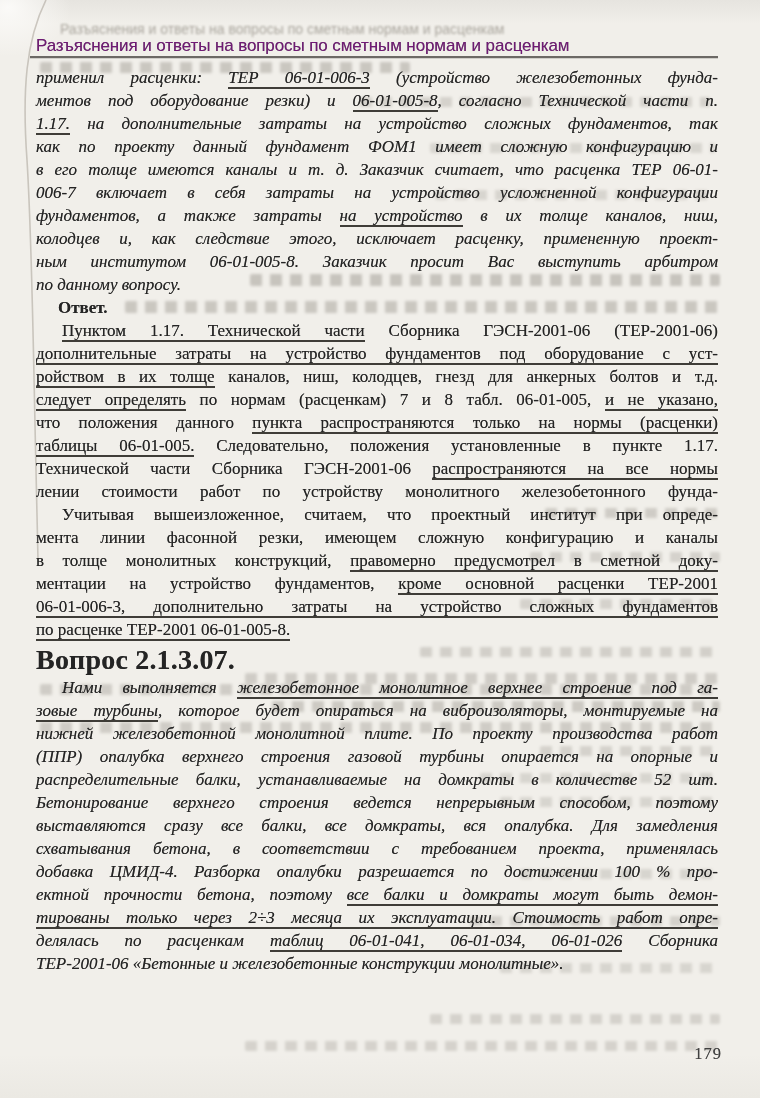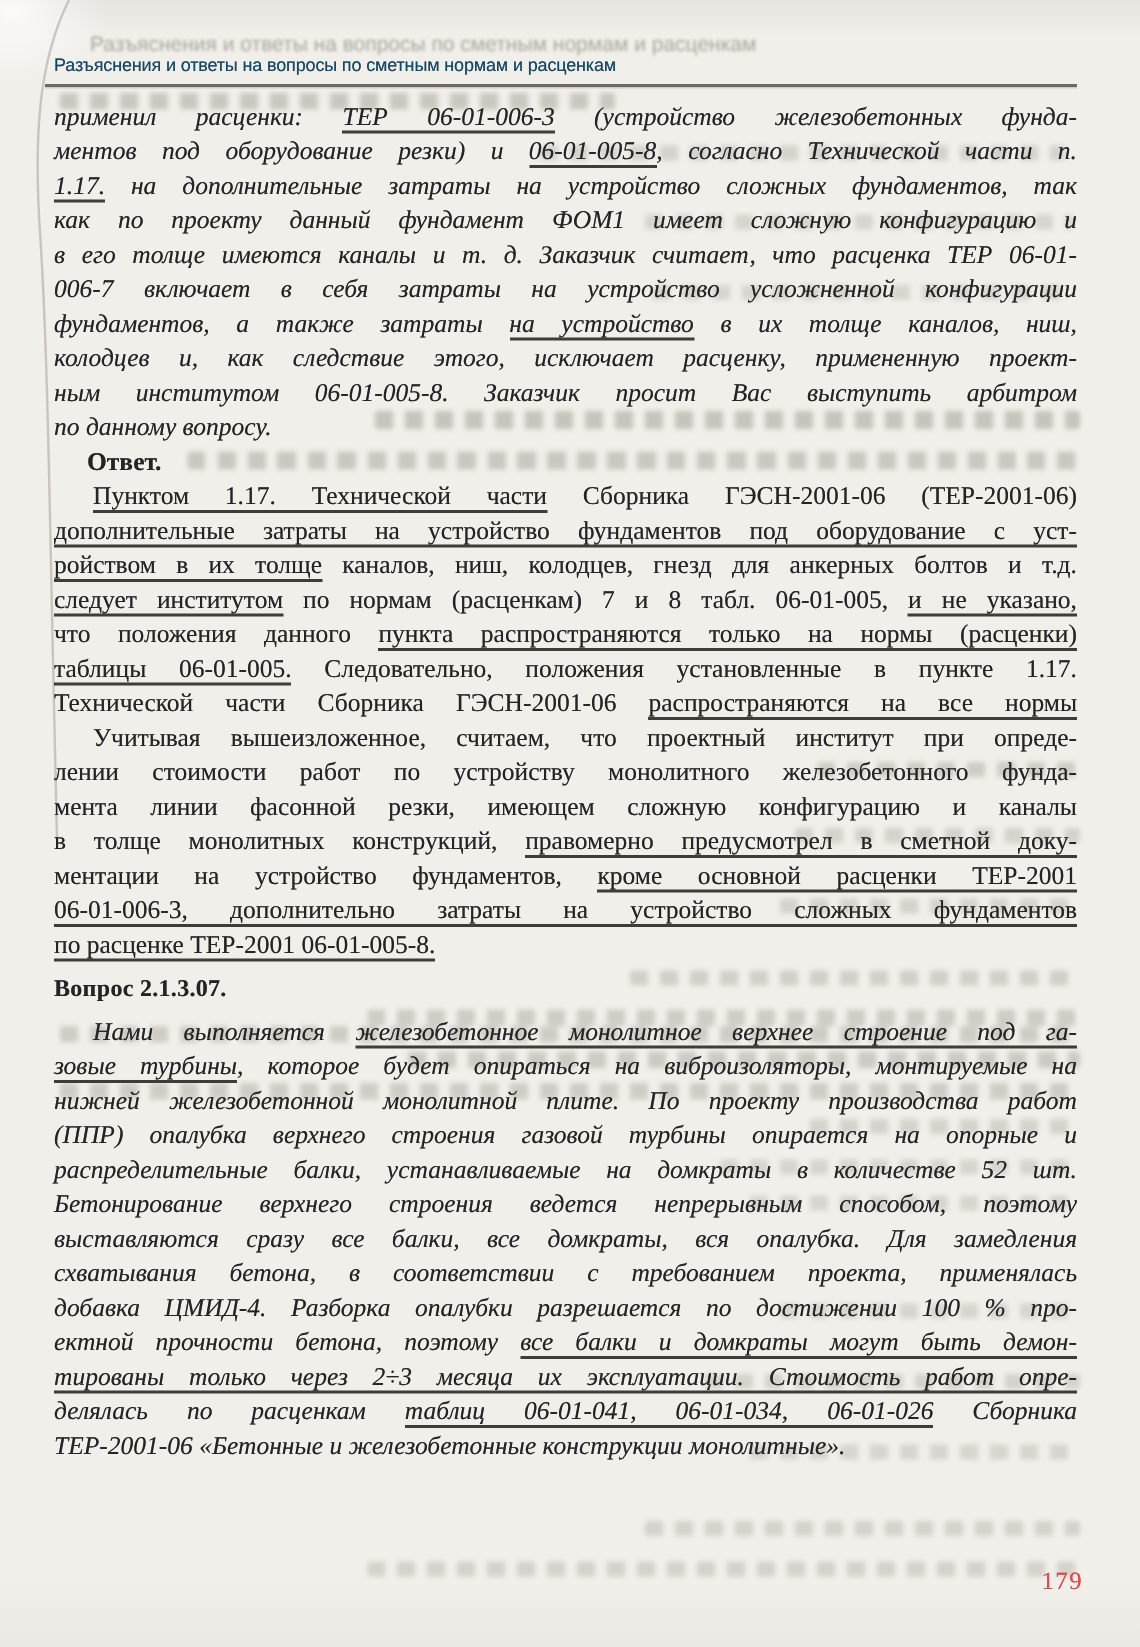--- a/index.html
+++ b/index.html
@@ -11,21 +11,21 @@
     font-family:"Liberation Serif", serif;
     color:#242424;
   }
   .layer{position:absolute;inset:0;}
   
   .curl{position:absolute;left:0;top:0;}
   
   .hdr{
     position:absolute;left:36px;top:36px;width:688px;
     font-family:"Liberation Sans", sans-serif;
-    font-size:12px;letter-spacing:-0.1px;color:#0c4a6e;
+    font-size:17px;letter-spacing:-0.1px;color:#701a75;
     text-shadow:0 0 .4px rgba(40,40,40,.6);
   }
   .hdr-rule{
     position:absolute;left:30px;top:56px;width:688px;height:2px;
     background:#55524e;opacity:.85;box-shadow:0 1px 0 rgba(85,82,78,.25);
   }
   .ghost-hdr{
     position:absolute;left:60px;top:21px;width:640px;
     font-family:"Liberation Sans", sans-serif;font-size:14px;
     color:rgba(112,106,95,.55);filter:blur(1px);white-space:nowrap;overflow:hidden;
@@ -36,30 +36,30 @@
     font-size:17px;line-height:23px;
     text-shadow:0 0 .35px rgba(20,20,20,.55);
   }
   .para{margin:0;}
   .para.it{font-style:italic;}
   .ln{text-align:justify;text-align-last:justify;white-space:nowrap;}
   .ln.end{text-align:left;text-align-last:left;}
   .ln.ind{text-indent:26px;}
   .u{border-bottom:2px solid rgba(32,29,25,.85);padding-bottom:0px;}
   .ans-label{font-weight:700;padding-left:22px;line-height:23px;}
-  .q-heading{font-weight:700;font-size:16px;line-height:27px;margin:5px 0 3px 0;letter-spacing:.2px;}
+  .q-heading{font-weight:700;font-size:28px;line-height:27px;margin:5px 0 3px 0;letter-spacing:.2px;}
   
   .smudge{
     position:absolute;border-radius:2px;
     background:repeating-linear-gradient(90deg, rgba(104,98,88,1) 0 12px, rgba(104,98,88,0) 12px 20px);
     filter:blur(1.6px);
   }
   .pageno{
     position:absolute;right:38px;top:1044px;
-    font-size:16.5px;color:#ef4444;letter-spacing:1px;
+    font-size:16.5px;color:#404040;letter-spacing:1px;
     text-shadow:0 0 .4px rgba(40,40,40,.5);
   }
 </style>
 </head>
 <body>
 
 <div class="layer"></div>
 
 <svg class="curl" width="70" height="560" viewBox="0 0 70 560">
   <path d="M 46 0 C 26 40, 22 90, 27 160 C 32 240, 33 340, 36 470 L 38 560" fill="none" stroke="#b3aea5" stroke-width="1.6" opacity="0.65"></path>
@@ -106,28 +106,28 @@
       <div class="ln"><span>фундаментов, а также затраты </span><span class="u">на устройство</span><span> в их толще каналов, ниш,</span></div>
       <div class="ln"><span>колодцев и, как следствие этого, исключает расценку, примененную проект-</span></div>
       <div class="ln"><span>ным институтом 06-01-005-8. Заказчик просит Вас выступить арбитром</span></div>
       <div class="ln end"><span>по данному вопросу.</span></div>
     </div>
     <div class="ans-label">Ответ.</div>
     <div class="para ro">
       <div class="ln ind"><span class="u">Пунктом 1.17. Технической части</span><span> Сборника ГЭСН-2001-06 (ТЕР-2001-06)</span></div>
       <div class="ln"><span class="u">дополнительные затраты на устройство фундаментов под оборудование с уст-</span></div>
       <div class="ln"><span class="u">ройством в их толще</span><span> каналов, ниш, колодцев, гнезд для анкерных болтов и т.д.</span></div>
-      <div class="ln"><span class="u">следует институтом</span><span> по нормам (расценкам) 7 и 8 табл. 06-01-005, </span><span class="u">и не указано,</span></div>
+      <div class="ln"><span class="u">следует определять</span><span> по нормам (расценкам) 7 и 8 табл. 06-01-005, </span><span class="u">и не указано,</span></div>
       <div class="ln"><span>что положения данного </span><span class="u">пункта распространяются только на нормы (расценки)</span></div>
       <div class="ln"><span class="u">таблицы 06-01-005.</span><span> Следовательно, положения установленные в пункте 1.17.</span></div>
       <div class="ln"><span>Технической части Сборника ГЭСН-2001-06 </span><span class="u">распространяются на все нормы</span></div>
     </div>
     <div class="para ro">
+      <div class="ln"><span>лении стоимости работ по устройству монолитного железобетонного фунда-</span></div>
       <div class="ln ind"><span>Учитывая вышеизложенное, считаем, что проектный институт при опреде-</span></div>
-      <div class="ln"><span>лении стоимости работ по устройству монолитного железобетонного фунда-</span></div>
       <div class="ln"><span>мента линии фасонной резки, имеющем сложную конфигурацию и каналы</span></div>
       <div class="ln"><span>в толще монолитных конструкций, </span><span class="u">правомерно предусмотрел в сметной доку-</span></div>
       <div class="ln"><span>ментации на устройство фундаментов, </span><span class="u">кроме основной расценки ТЕР-2001</span></div>
       <div class="ln"><span class="u">06-01-006-3, дополнительно затраты на устройство сложных фундаментов</span></div>
       <div class="ln end"><span class="u">по расценке ТЕР-2001 06-01-005-8.</span></div>
     </div>
     <div class="q-heading">Вопрос 2.1.3.07.</div>
     <div class="para it">
       <div class="ln ind"><span>Нами выполняется </span><span class="u">железобетонное монолитное верхнее строение под га-</span></div>
       <div class="ln"><span class="u">зовые турбины</span><span>, которое будет опираться на виброизоляторы, монтируемые на</span></div>

